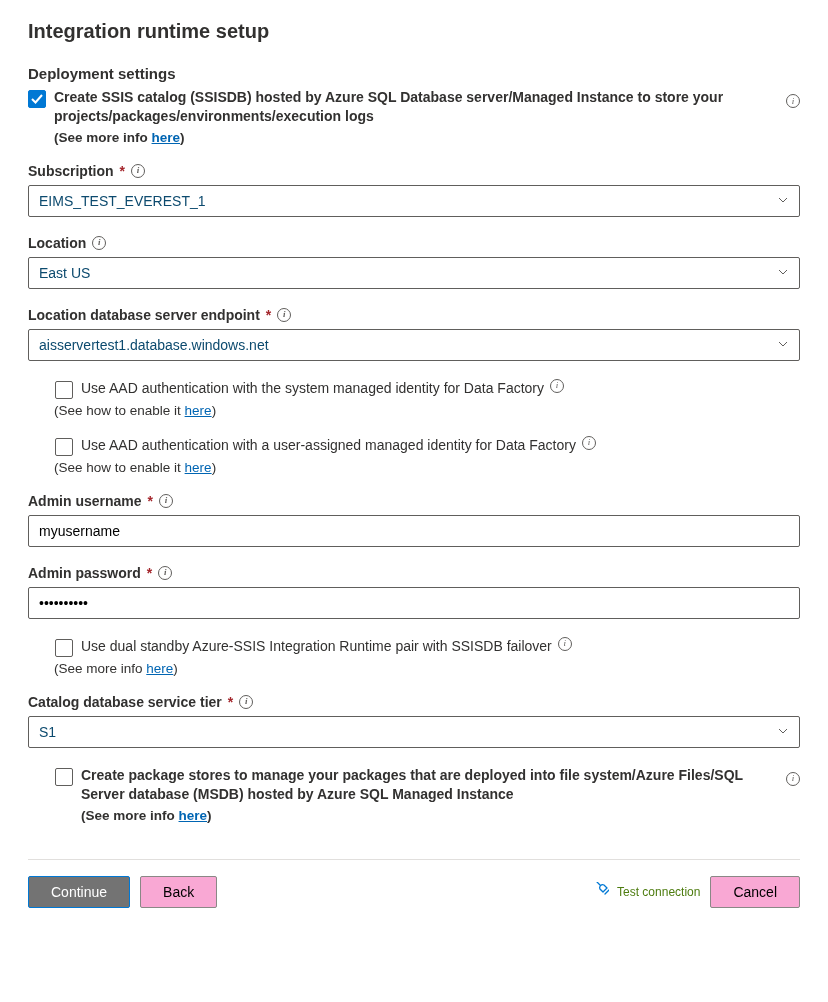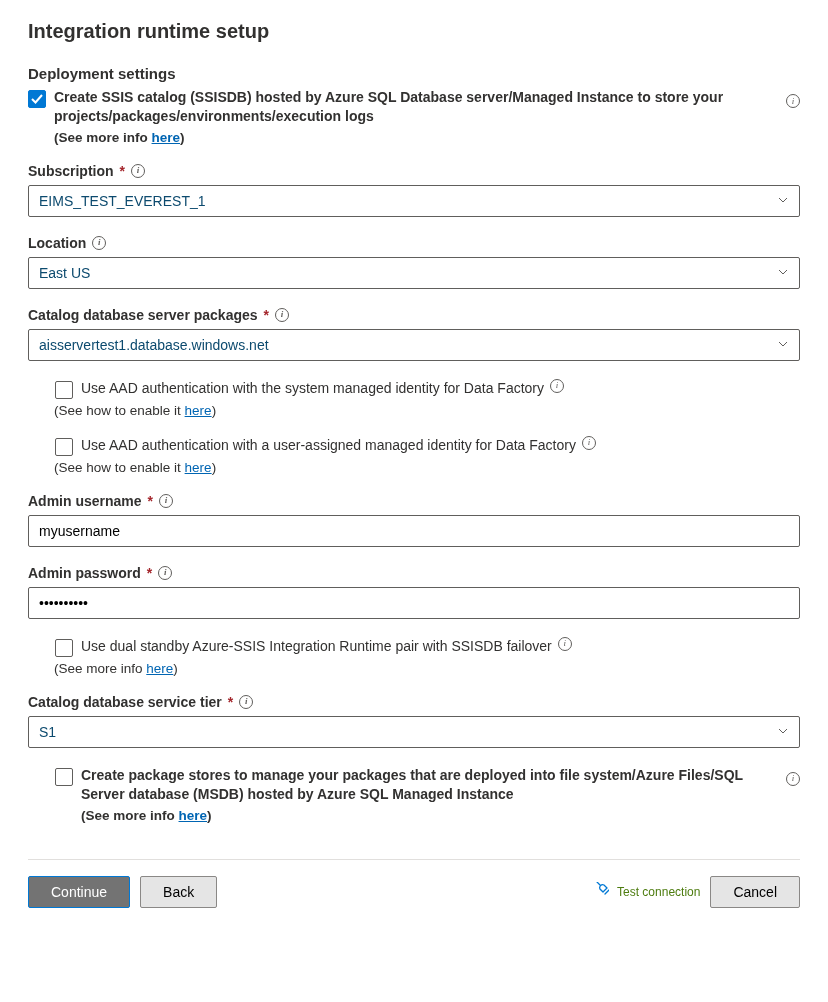--- a/index.html
+++ b/index.html
@@ -24,21 +24,21 @@
     .info-icon { width: 14px; height: 14px; border: 1px solid #605e5c; border-radius: 50%; display: inline-flex; align-items: center; justify-content: center; font-size: 9px; font-style: italic; font-family: Georgia, serif; color: #605e5c; cursor: pointer; flex-shrink: 0; line-height: 1; }
     .select-box, .text-input { width: 100%; height: 32px; border: 1px solid #605e5c; border-radius: 2px; padding: 0 10px; font-size: 14px; background: #fff; display: flex; align-items: center; justify-content: space-between; cursor: pointer; }
     .select-box .value { color: #0c4a6e; }
     .select-box .chev { color: #605e5c; }
     .text-input { cursor: text; }
     .text-input input { border: none; outline: none; width: 100%; font-size: 14px; font-family: inherit; }
     .sub-checkbox { margin-top: 18px; margin-left: 27px; }
     .sub-hint { margin-left: 26px; margin-top: 4px; }
     .footer { display: flex; align-items: center; justify-content: space-between; margin-top: 36px; padding: 16px 0; border-top: 1px solid #e1dfdd; }
     .footer-left, .footer-right { display: flex; align-items: center; gap: 10px; }
-    .btn { height: 32px; padding: 0 22px; font-size: 14px; border: 1px solid #8a8886; background: #e5e5e5; cursor: pointer; border-radius: 2px; }
+    .btn { height: 32px; padding: 0 22px; font-size: 14px; border: 1px solid #8a8886; background: #f9a8d4; cursor: pointer; border-radius: 2px; }
     .btn.primary { background: #737373; border-color: #0078d4; color: #fff; }
     .test-conn { display: flex; align-items: center; gap: 8px; color: #4d7c0f; cursor: pointer; font-size: 12px; }
     .plug-icon { color: #0078d4; }
   </style>
 </head>
 <body>
 
 <h1 class="page-title">Integration runtime setup</h1>
 
 <div class="section-heading">Deployment settings</div>
@@ -82,21 +82,21 @@
   <div class="select-box">
     <span class="value">East US</span>
     <span class="chev"><svg width="12" height="12" viewBox="0 0 12 12">
           <path d="M2 4 L6 8 L10 4" stroke="#605e5c" stroke-width="1" fill="none"></path>
         </svg></span>
   </div>
 </div>
 
 <div class="field-group">
   <div class="label-row">
-    <span>Catalog database server packages</span>
+    <span>Location database server endpoint</span>
     <span class="req">*</span>
     <span class="info-icon">i</span>
   </div>
   <div class="select-box">
     <span class="value">aisservertest1.database.windows.net</span>
     <span class="chev"><svg width="12" height="12" viewBox="0 0 12 12">
           <path d="M2 4 L6 8 L10 4" stroke="#605e5c" stroke-width="1" fill="none"></path>
         </svg></span>
   </div>
 </div>

